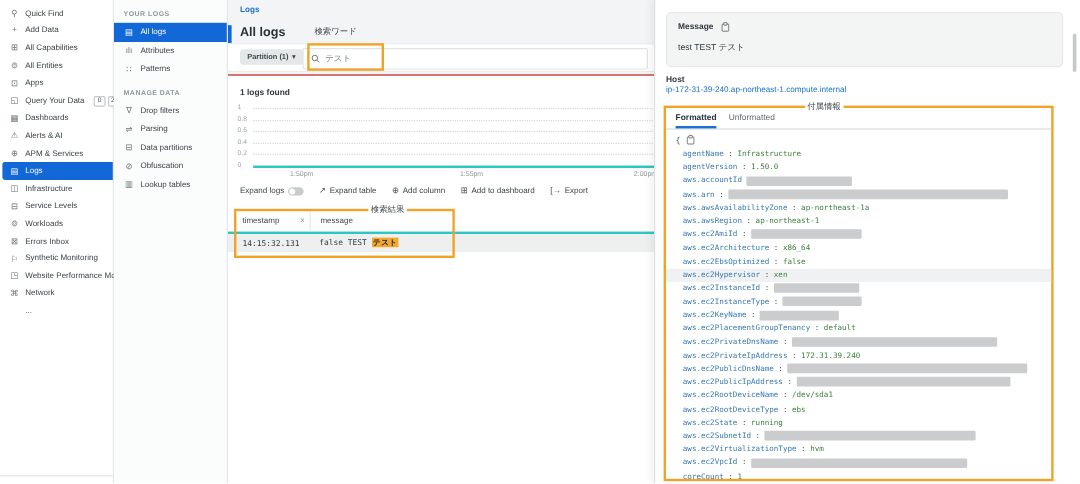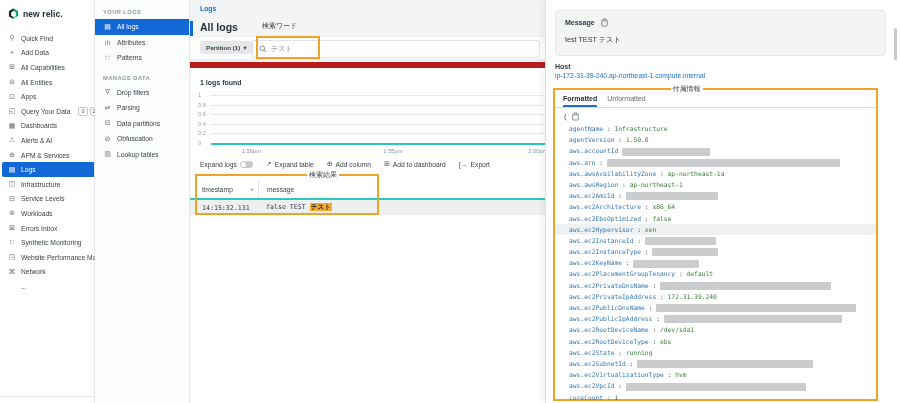--- a/index.html
+++ b/index.html
@@ -41,21 +41,21 @@
   .page-title { position:absolute; top:21px; left:10px; font-size:10.5px; font-weight:bold; color:#27313a; }
   .search-row { position:absolute; top:36px; left:0; right:0; height:24px; background:#fff;
     border-top:1px solid #ececee; border-bottom:1px solid #ececee; }
   .partition-btn { position:absolute; top:4px; left:10px; background:#e5e8e8; border-radius:3px;
     font-size:6.2px; color:#3f474b; font-weight:bold; padding:3px 6px; display:flex; gap:3px; align-items:center; }
   .search-input-wrap { position:absolute; top:3px; left:62px; right:10px; height:18px;
     border:1px solid #e2e4e4; border-radius:2px; background:#fff; display:flex; align-items:center;
     gap:4px; padding-left:6px; }
   .search-input-wrap input { border:none; outline:none; font-size:7px; color:#7b8488;
     font-family:"Liberation Sans",sans-serif; width:80%; background:transparent; }
-  .card { position:absolute; top:62px; left:0; right:0; bottom:0; background:#fff; border-top:6px solid #b91c1c; }
+  .card { position:absolute; top:62px; left:0; right:0; bottom:0; background:#fff; border-top:1px solid #b91c1c; }
   .found { position:absolute; top:11px; left:10px; font-size:7px; font-weight:bold; color:#2f3a40; }
 
   .chart { position:absolute; top:25px; left:8px; right:2px; height:50px; }
   .ytick { height:9.6px; display:flex; align-items:flex-start; }
   .ylabel { width:13px; font-size:5.6px; color:#9aa2a5; line-height:5px; }
   .yline { flex:1; border-top:1px dotted #d4d7d7; margin-top:2px; }
   .baseline { position:absolute; left:13px; right:0; top:50px; height:2px; background:#2cc7bd; }
   .xlabels { position:absolute; left:13px; right:0; top:55px; height:8px; }
   .xlabels span { position:absolute; transform:translateX(-50%); font-size:5.8px; color:#8d979b; }
   .xt0 { left:12%; } .xt1 { left:54%; } .xt2 { left:97%; }
@@ -114,28 +114,20 @@
   .abar { display:inline-block; height:8px; background:#cacccd; border-radius:1px; vertical-align:middle; }
   .scroll-thumb { position:absolute; right:3px; top:28px; width:3px; height:32px;
     background:#c6c9ca; border-radius:2px; }
 </style>
 </head>
 <body>
 
 <div id="app">
 
   <nav id="nav-sidebar">
-    <div class="logo-row">
-      <svg width="11" height="11" viewBox="0 0 24 24">
-        <path d="M12 1 L22 6.5 V17.5 L17 20.3 V9.3 L7 3.8 Z" fill="#00ac69"></path>
-        <path d="M2 6.5 L12 1 V6.6 L7 9.3 V17 L12 19.8 V24 L2 18.5 Z" fill="#1d252c"></path>
-        <path d="M12 24 V19.8 L17 17 V20.3 Z" fill="#1ce783"></path>
-      </svg>
-      <span class="logo-text">new relic.</span>
-    </div>
     <ul class="nav-list">
 
         <li class="nav-item">
           <span class="icn">⚲</span>
           <span class="lbl">Quick Find</span>
 
         </li>
 
         <li class="nav-item">
           <span class="icn">+</span>

